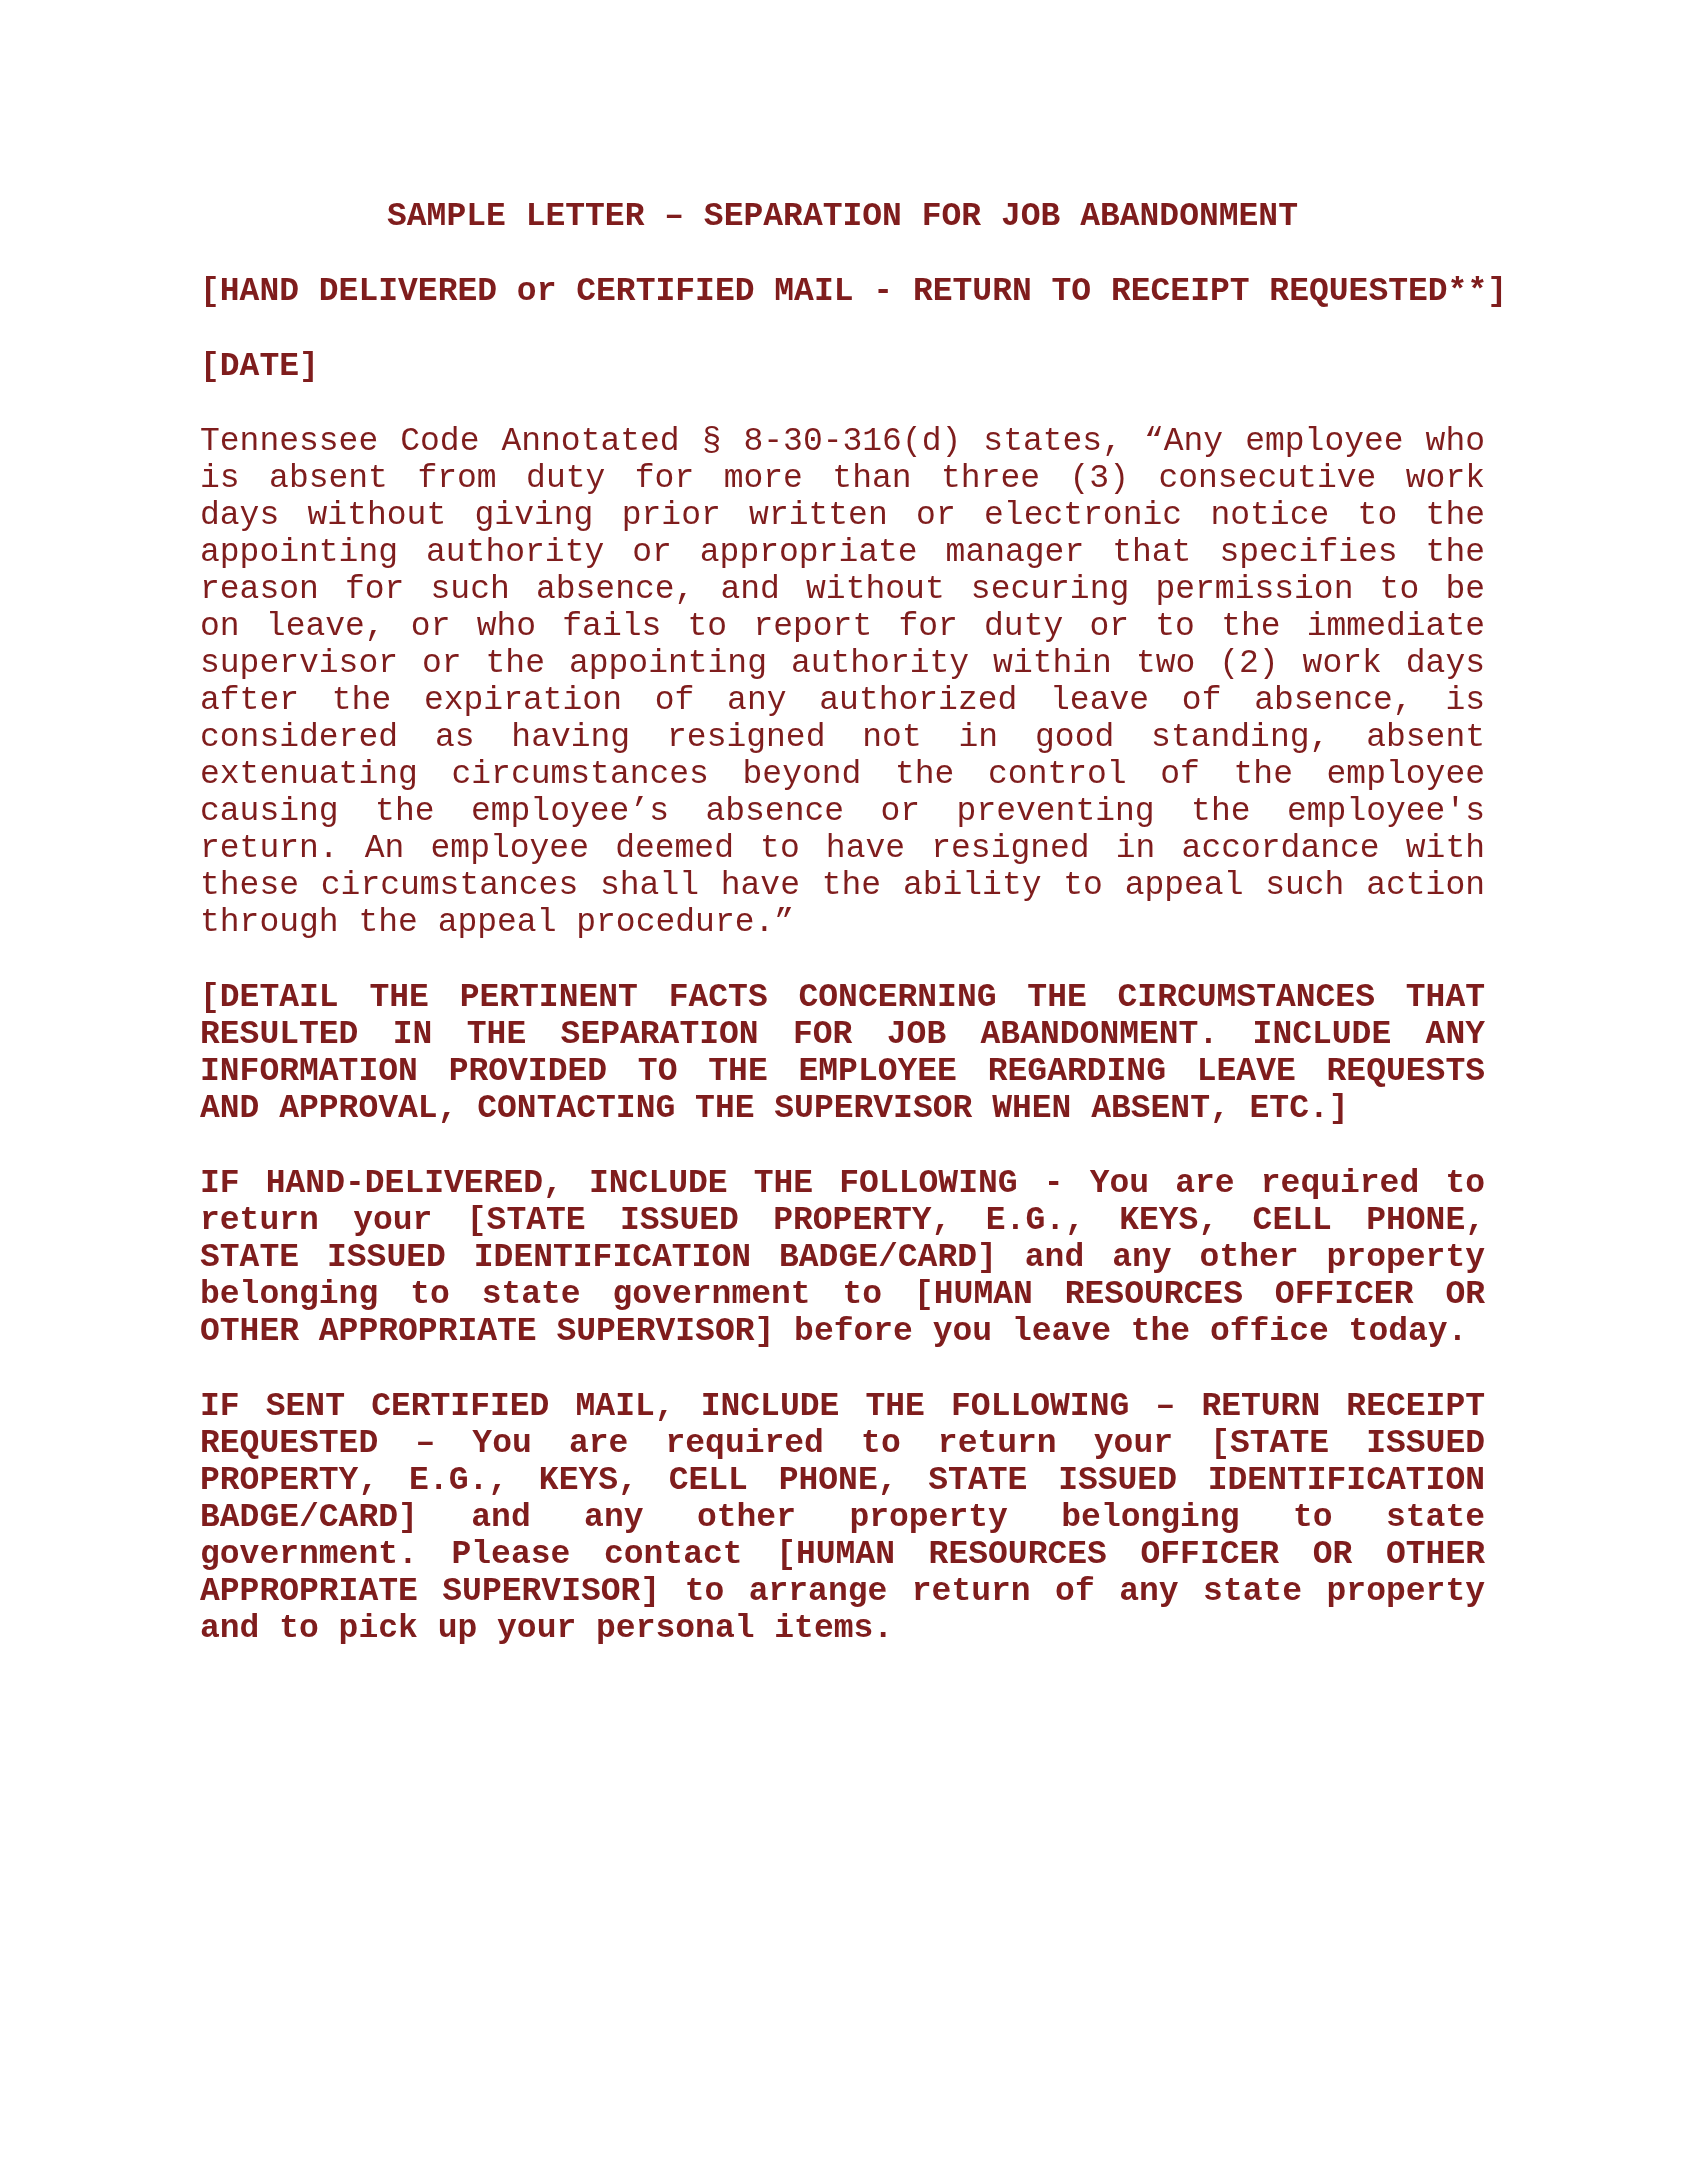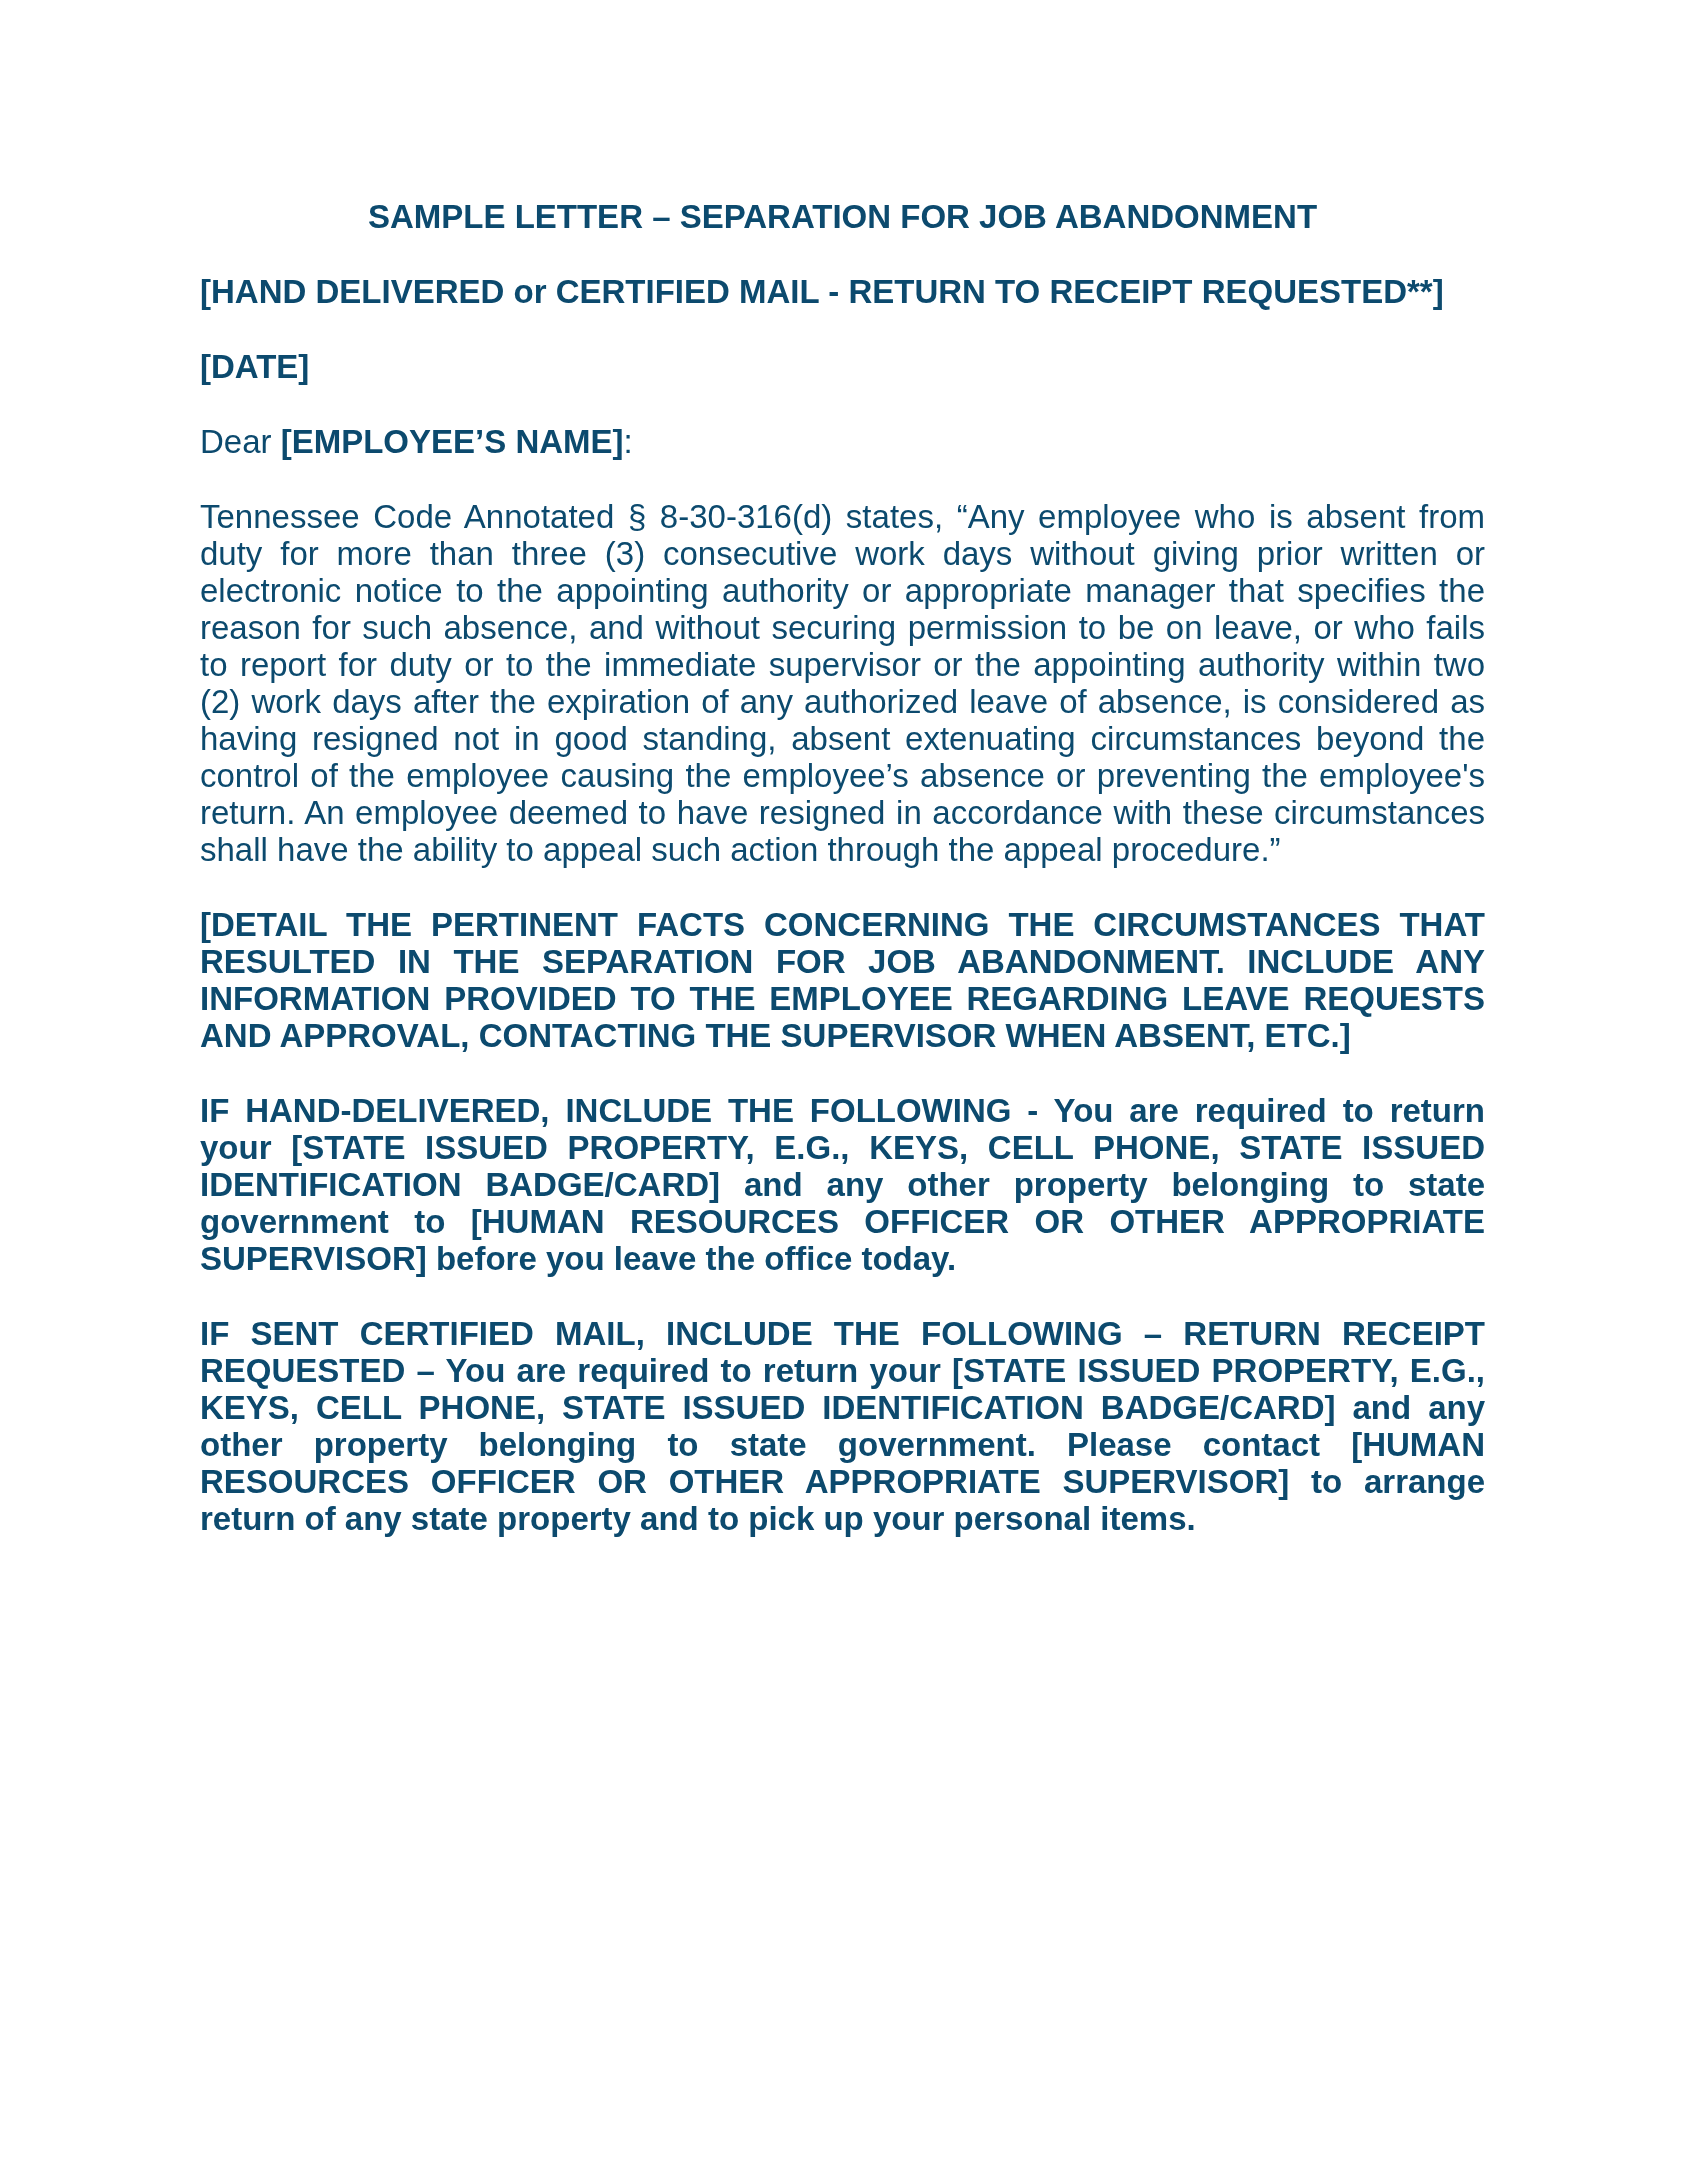--- a/index.html
+++ b/index.html
@@ -2,45 +2,44 @@
 <html><head>
 <meta charset="utf-8">
 <style>
   html, body { margin: 0; padding: 0; background: #ffffff; }
   body { width: 1683px; height: 2178px; position: relative; overflow: hidden; }
   .page {
     position: absolute;
     left: 200px;
     top: 198px;
     width: 1285px;
-    font-family: Liberation Sans, sans-serif;
+    font-family: Liberation Mono, monospace;
     font-size: 33px;
     line-height: 37px;
-    color: #0c4a6e;
+    color: #7f1d1d;
   }
   .title-block { text-align: center; font-weight: bold; margin: 0 0 38px 0; }
   .title-block div { white-space: nowrap; }
   p { margin: 0 0 38px 0; text-align: justify; }
   .b { font-weight: bold; }
   .nowrap { white-space: nowrap; margin-top: 35px; }
 </style>
 </head>
 <body>
 
 <div class="page">
   <div class="title-block">
     <div>SAMPLE LETTER – SEPARATION FOR JOB ABANDONMENT</div>
   </div>
 
   <p class="b nowrap">[HAND DELIVERED or CERTIFIED MAIL - RETURN TO RECEIPT REQUESTED**]</p>
 
   <p class="b">[DATE]</p>
 
 
-  <p><span>Dear </span><span class="b">[EMPLOYEE’S NAME]</span><span>:</span></p>
 
 
   <p>Tennessee Code Annotated § 8-30-316(d) states, “Any employee who is absent from duty for more than three (3) consecutive work days without giving prior written or electronic notice to the appointing authority or appropriate manager that specifies the reason for such absence, and without securing permission to be on leave, or who fails to report for duty or to the immediate supervisor or the appointing authority within two (2) work days after the expiration of any authorized leave of absence, is considered as having resigned not in good standing, absent extenuating circumstances beyond the control of the employee causing the employee’s absence or preventing the employee's return. An employee deemed to have resigned in accordance with these circumstances shall have the ability to appeal such action through the appeal procedure.”</p>
 
   <p class="b">[DETAIL THE PERTINENT FACTS CONCERNING THE CIRCUMSTANCES THAT RESULTED IN THE SEPARATION FOR JOB ABANDONMENT. INCLUDE ANY INFORMATION PROVIDED TO THE EMPLOYEE REGARDING LEAVE REQUESTS AND APPROVAL, CONTACTING THE SUPERVISOR WHEN ABSENT, ETC.]</p>
 
 
   <p class="b">IF HAND-DELIVERED, INCLUDE THE FOLLOWING - You are required to return your [STATE ISSUED PROPERTY, E.G., KEYS, CELL PHONE, STATE ISSUED IDENTIFICATION BADGE/CARD] and any other property belonging to state government to [HUMAN RESOURCES OFFICER OR OTHER APPROPRIATE SUPERVISOR] before you leave the office today.</p>
 
   <p class="b">IF SENT CERTIFIED MAIL, INCLUDE THE FOLLOWING – RETURN RECEIPT REQUESTED – You are required to return your [STATE ISSUED PROPERTY, E.G., KEYS, CELL PHONE, STATE ISSUED IDENTIFICATION BADGE/CARD] and any other property belonging to state government. Please contact [HUMAN RESOURCES OFFICER OR OTHER APPROPRIATE SUPERVISOR] to arrange return of any state property and to pick up your personal items.</p>

